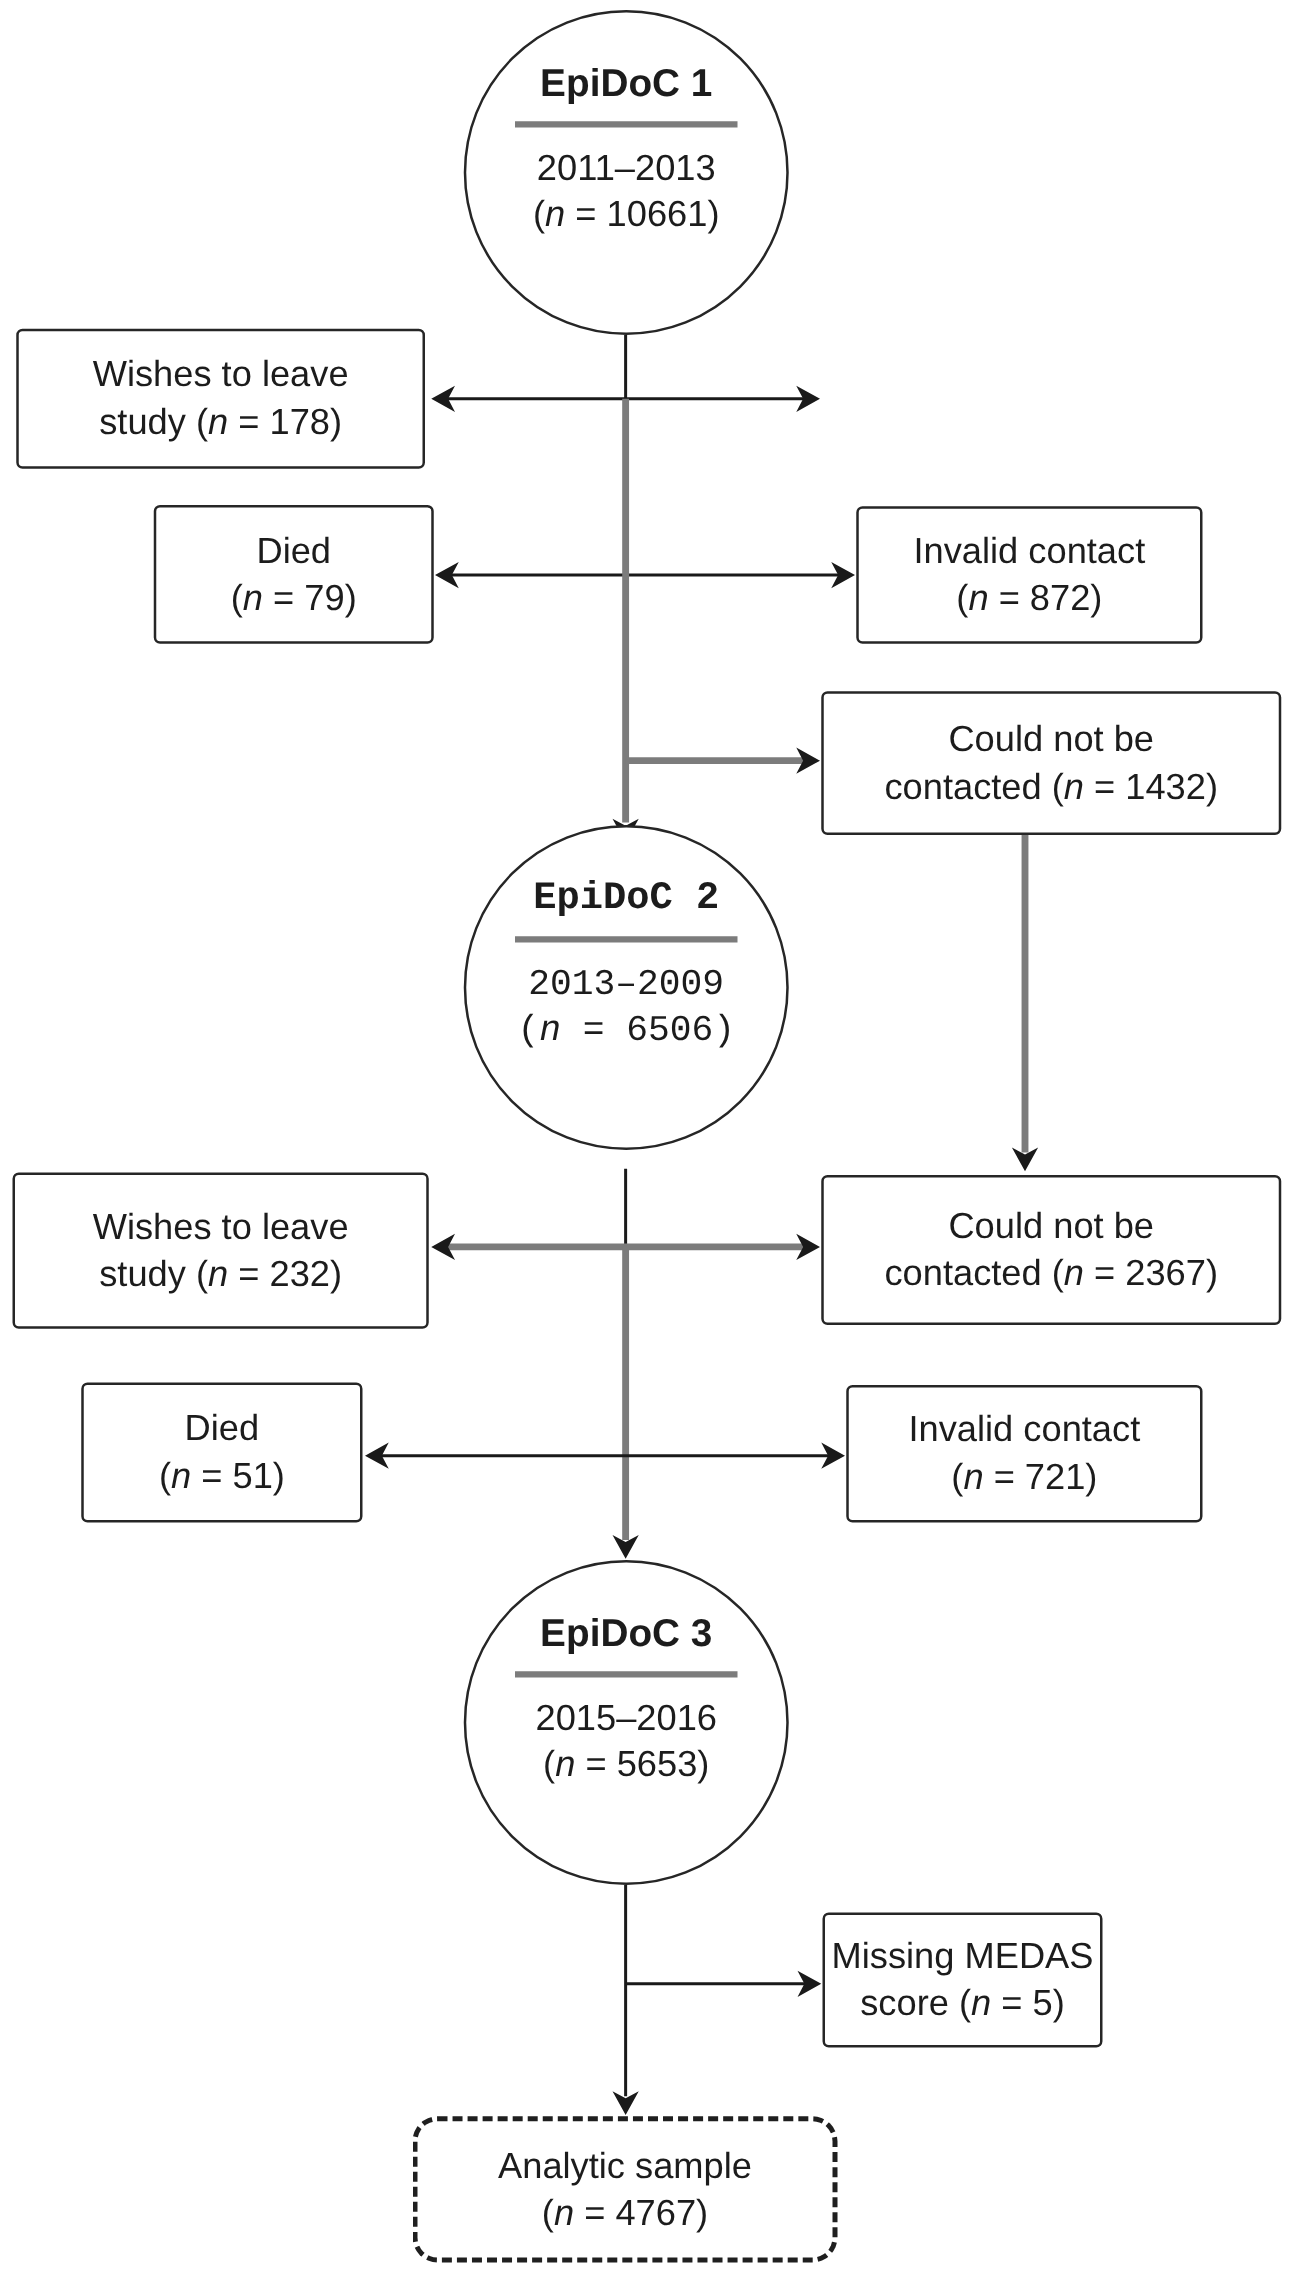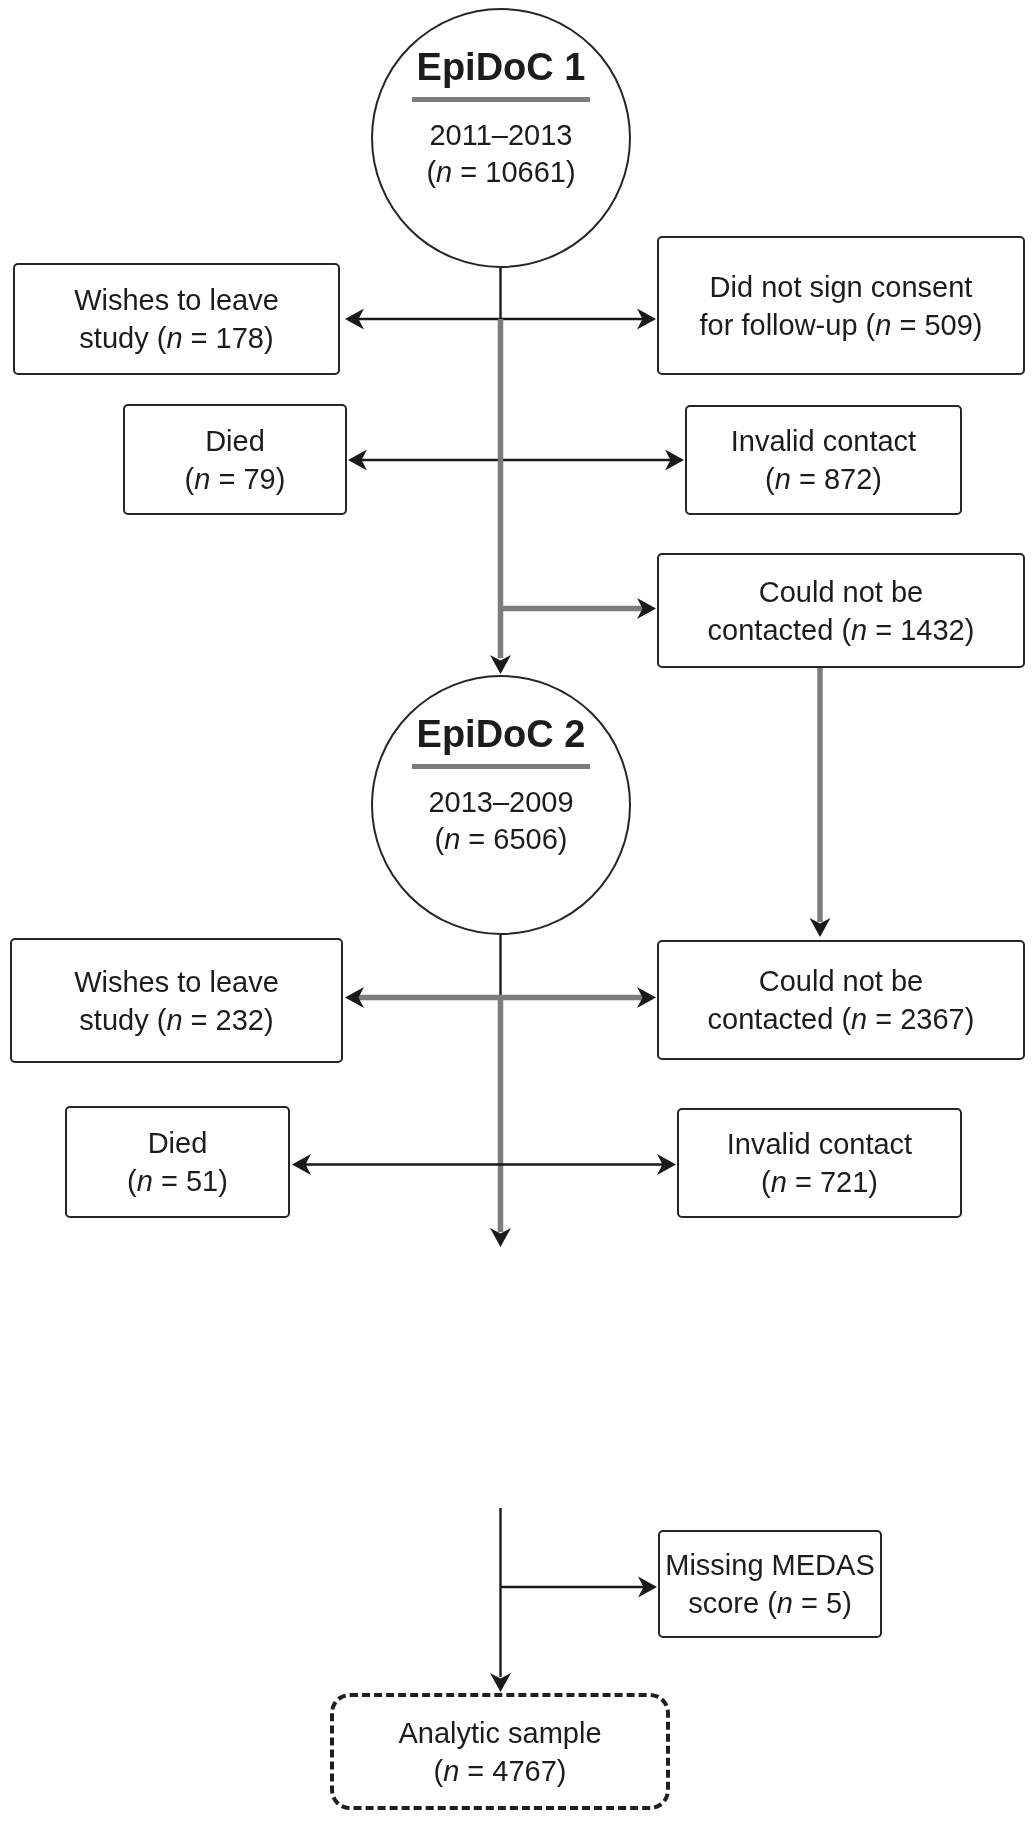--- a/index.html
+++ b/index.html
@@ -11,27 +11,27 @@
   .node{
     position:absolute;display:flex;flex-direction:column;align-items:center;justify-content:center;
     text-align:center;font-size:29px;line-height:38px;background:#ffffff;box-sizing:border-box;
   }
   .box{border:2.5px solid #262626;border-radius:5px;}
   .box.dashed{border:4.5px dashed #1f1f1f;border-radius:20px;}
   .circle{
     border:2.5px solid #262626;border-radius:50%;width:260px;height:260px;
     justify-content:flex-start;padding-top:40px;
   }
-  .circle-title{font-weight:bold;font-size:38px;line-height:34px;}
+  .circle-title{font-weight:bold;font-size:31px;line-height:34px;}
   .circle-divider{width:178px;height:5px;background:#7c7c7c;margin:13px 0 15px 0;}
   .circle-line{font-size:29px;line-height:37px;}
   .nvar{font-style:italic;}
   
   #circle-1{left:371px;top:8px;}
-  #circle-2{left:371px;top:675px;}
+  #circle-2{left:371px;top:660px;font-family:Liberation Mono, monospace;}
   #circle-3{left:371px;top:1248px;}
   
   #box-a{left:13px;top:263px;width:327px;height:112px;}
   #box-b{left:657px;top:236px;width:368px;height:139px;}
   #box-c{left:123px;top:404px;width:224px;height:111px;}
   #box-d{left:685px;top:405px;width:277px;height:110px;}
   #box-e{left:657px;top:553px;width:368px;height:115px;}
   #box-f{left:10px;top:938px;width:333px;height:125px;}
   #box-g{left:657px;top:940px;width:368px;height:120px;}
   #box-h{left:65px;top:1106px;width:225px;height:112px;}
@@ -116,28 +116,31 @@
     <div class="circle-line"><span>(</span><span class="nvar">n</span><span> = 10661)</span></div>
   </div>
 
   <div class="node circle" id="circle-2">
     <div class="circle-title">EpiDoC 2</div>
     <div class="circle-divider"></div>
     <div class="circle-line">2013–2009</div>
     <div class="circle-line"><span>(</span><span class="nvar">n</span><span> = 6506)</span></div>
   </div>
 
+  <div class="node circle" id="circle-3">
+    <div class="circle-title">EpiDoC 3</div>
+    <div class="circle-divider"></div>
+    <div class="circle-line">2015–2016</div>
+    <div class="circle-line"><span>(</span><span class="nvar">n</span><span> = 5653)</span></div>
+  </div>
 
   <div class="node box" id="box-a">
     <div><span>Wishes to leave</span><br><span>study (</span><span class="nvar">n</span><span> = 178)</span></div>
   </div>
 
-  <div class="node box" id="box-b">
-    <div><span>Did not sign consent</span><br><span>for follow-up (</span><span class="nvar">n</span><span> = 509)</span></div>
-  </div>
 
   <div class="node box" id="box-c">
     <div><span>Died</span><br><span>(</span><span class="nvar">n</span><span> = 79)</span></div>
   </div>
 
   <div class="node box" id="box-d">
     <div><span>Invalid contact</span><br><span>(</span><span class="nvar">n</span><span> = 872)</span></div>
   </div>
 
   <div class="node box" id="box-e">

